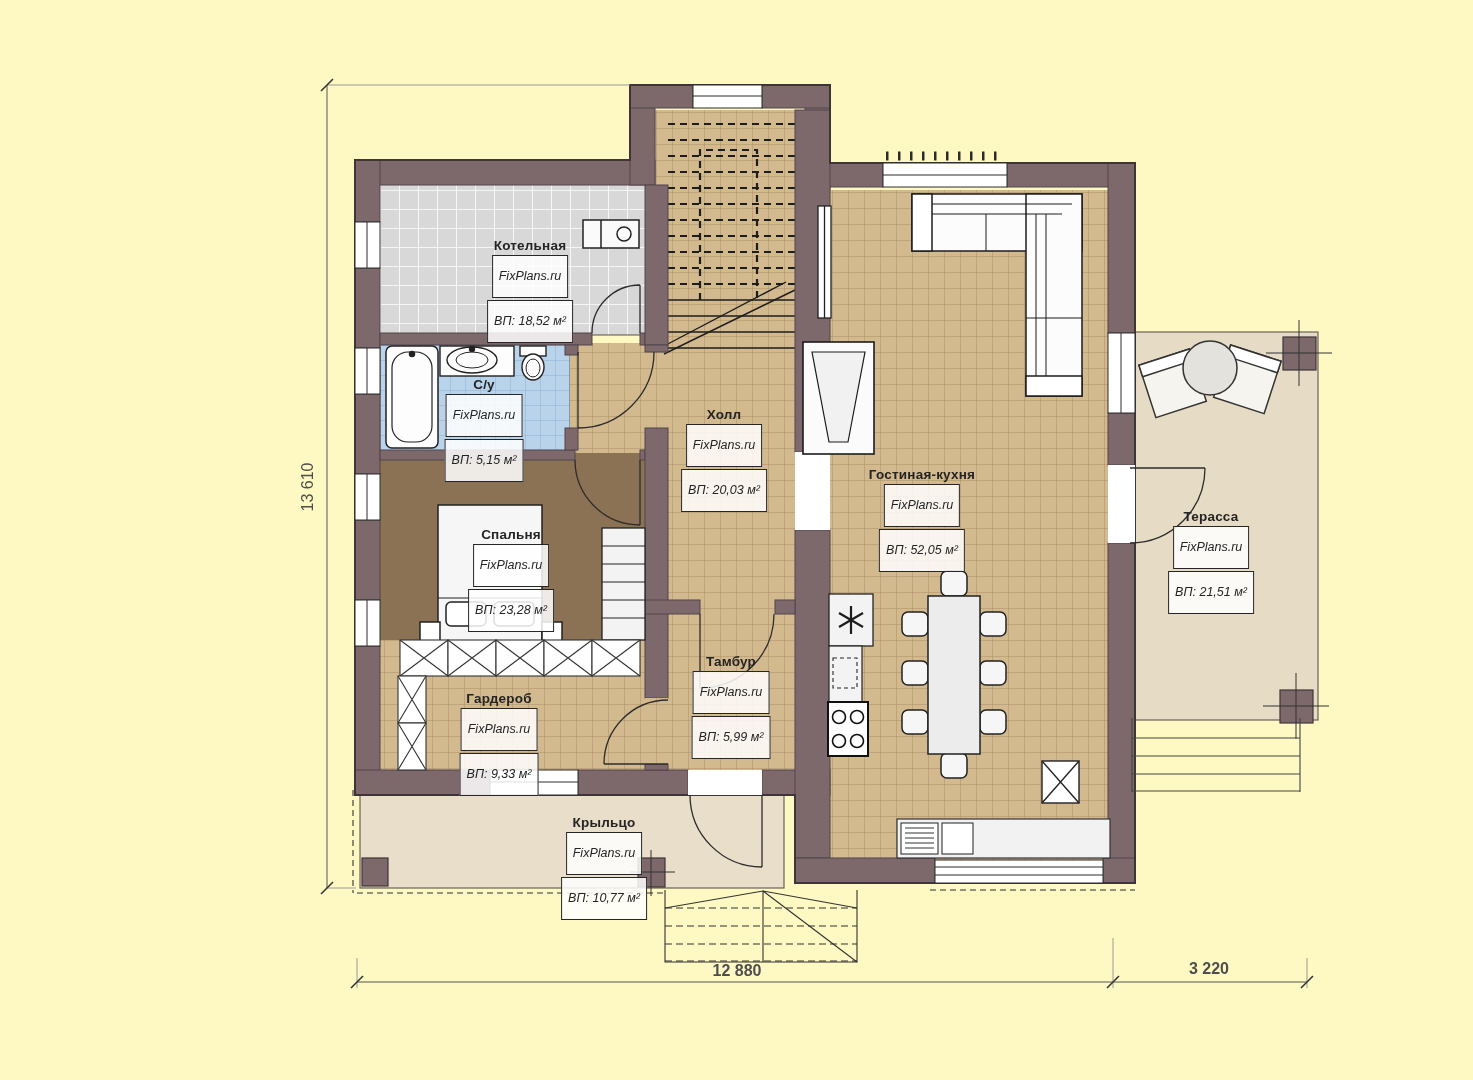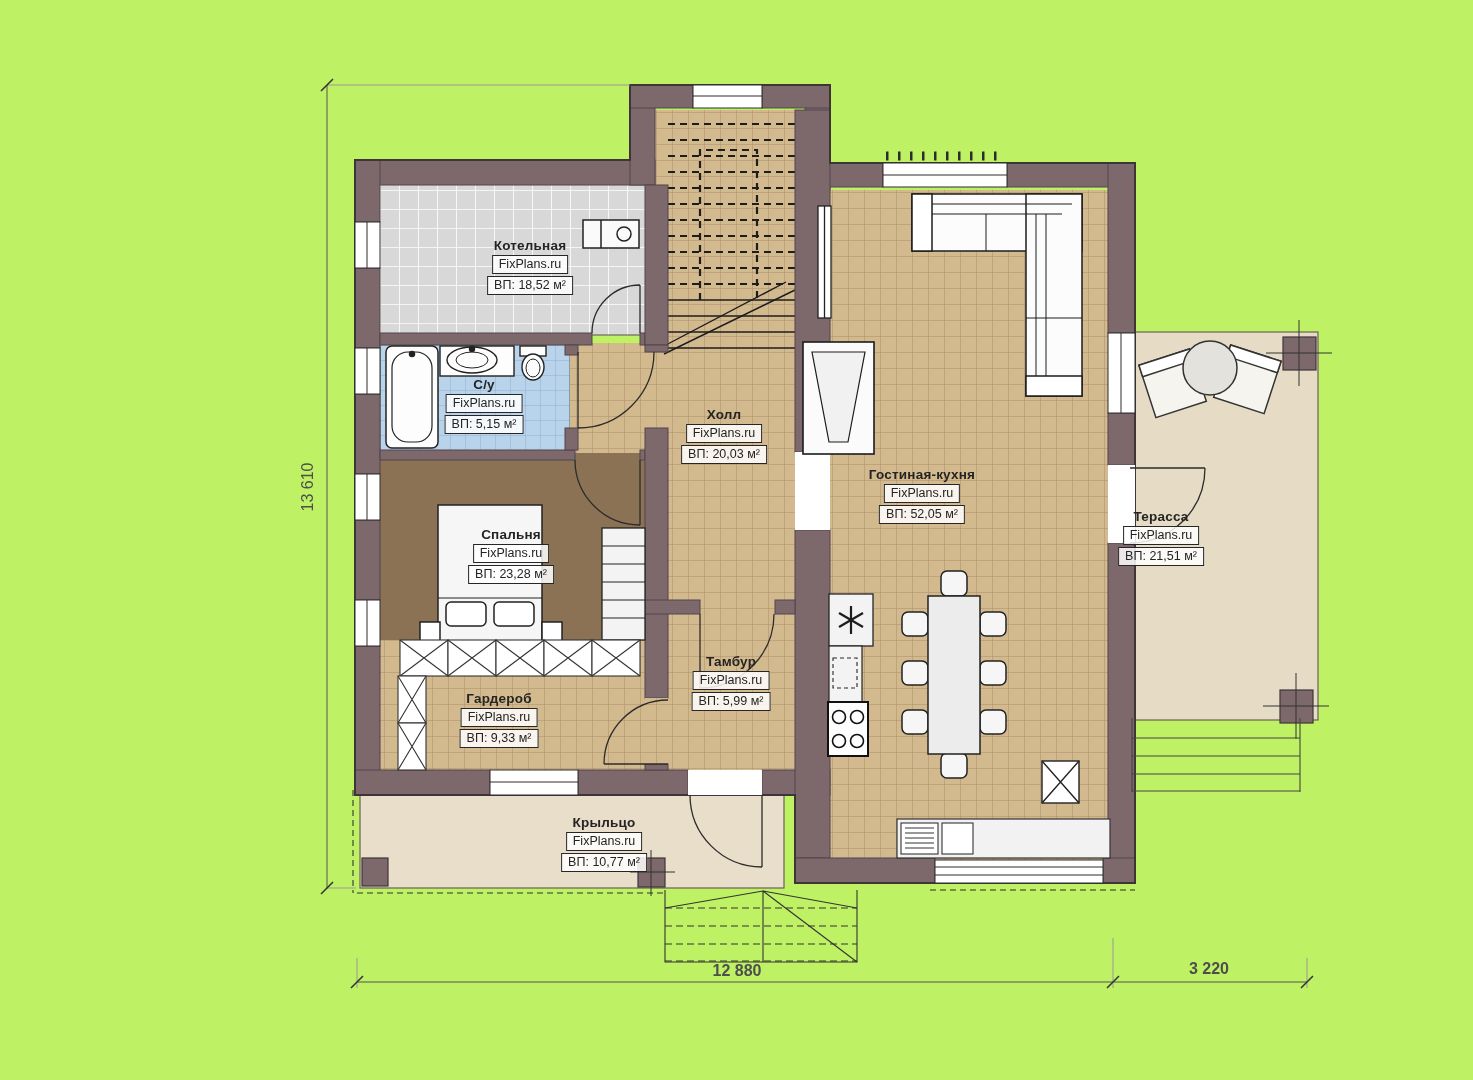--- a/index.html
+++ b/index.html
@@ -1,23 +1,23 @@
 <!DOCTYPE html>
 <html><head>
 <meta charset="utf-8">
 <style>
   html,body{margin:0;padding:0;background:#ffffff;}
-  .canvas{position:relative;width:1473px;height:1080px;background:#bef264;overflow:hidden;
+  .canvas{position:relative;width:1473px;height:1080px;background:#fef9c3;overflow:hidden;
           font-family:"Liberation Sans",sans-serif;}
   .plan-svg{position:absolute;left:0;top:0;}
   .room-label{position:absolute;display:flex;flex-direction:column;align-items:center;gap:2px;
               transform:translateX(-50%);z-index:5;}
   .room-name{font-size:13.5px;font-weight:bold;color:#242424;white-space:nowrap;letter-spacing:.2px;}
-  .room-box{border:1.5px solid #262626;background:rgba(255,255,255,.85);padding:0 6px;
-            font-size:12.5px;line-height:17px;color:#242424;white-space:nowrap;}
+  .room-box{border:1.5px solid #262626;background:rgba(255,255,255,.85);padding:12px 6px;
+            font-size:12.5px;line-height:17px;color:#242424;white-space:nowrap;font-style:italic;}
   .dim{position:absolute;color:#4e4e4e;font-size:16px;white-space:nowrap;z-index:4;}
   .dim.vertical{transform:translate(-50%,-50%) rotate(-90deg);}
   .dim.horizontal{transform:translateX(-50%);font-weight:bold;}
 </style>
 </head>
 <body>
 
 <div class="canvas">
 
 <svg class="plan-svg" width="1473" height="1080" viewBox="0 0 1473 1080">
@@ -335,21 +335,21 @@
   <div class="room-label" style="left:499px;top:691px">
     <div class="room-name">Гардероб</div>
     <div class="room-box">FixPlans.ru</div>
     <div class="room-box">ВП: 9,33 м²</div>
   </div>
   <div class="room-label" style="left:604px;top:815px">
     <div class="room-name">Крыльцо</div>
     <div class="room-box">FixPlans.ru</div>
     <div class="room-box">ВП: 10,77 м²</div>
   </div>
-  <div class="room-label" style="left:1161px;top:509px">
+  <div class="room-label" style="left:1211px;top:509px">
     <div class="room-name">Терасса</div>
     <div class="room-box">FixPlans.ru</div>
     <div class="room-box">ВП: 21,51 м²</div>
   </div>
 
   <div class="dim vertical" style="left:308px;top:487px">13 610</div>
   <div class="dim horizontal" style="left:737px;top:962px">12 880</div>
   <div class="dim horizontal" style="left:1209px;top:960px">3 220</div>
 </div>
 

